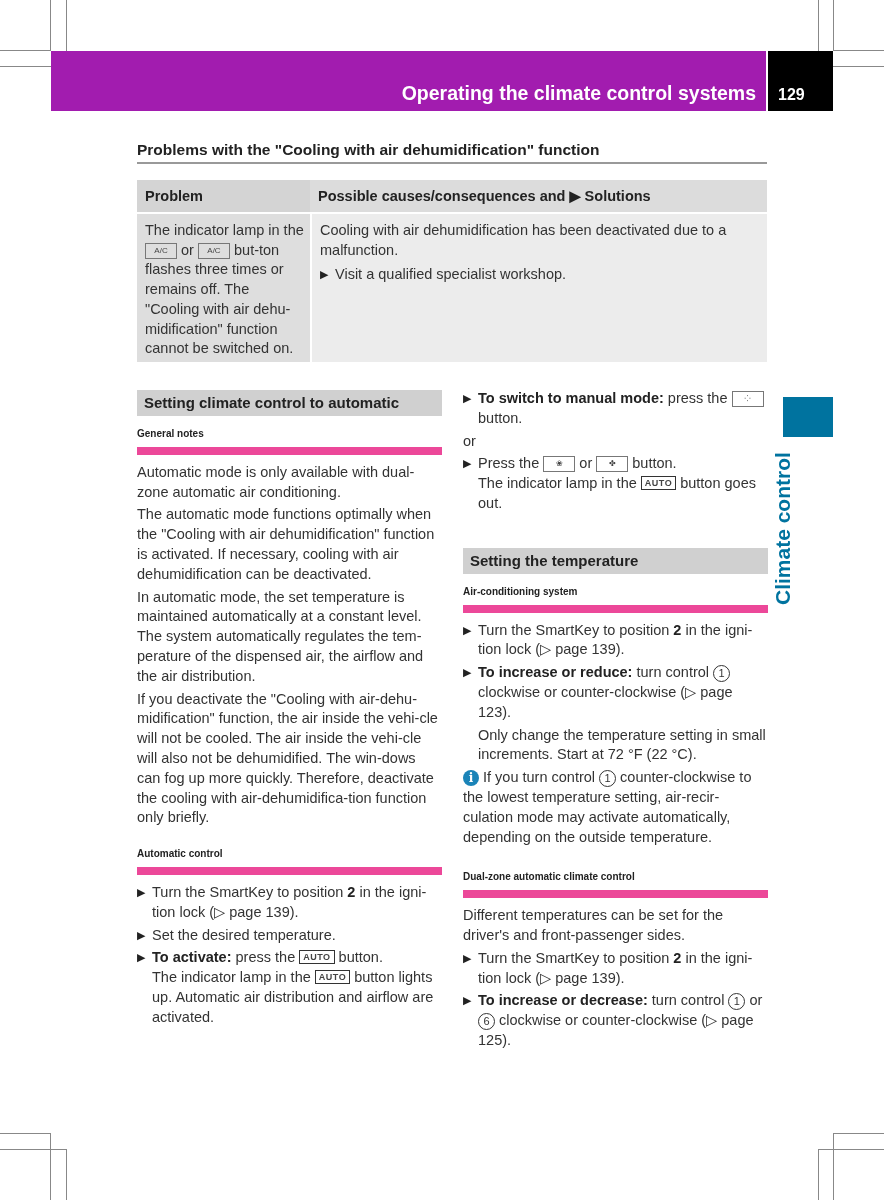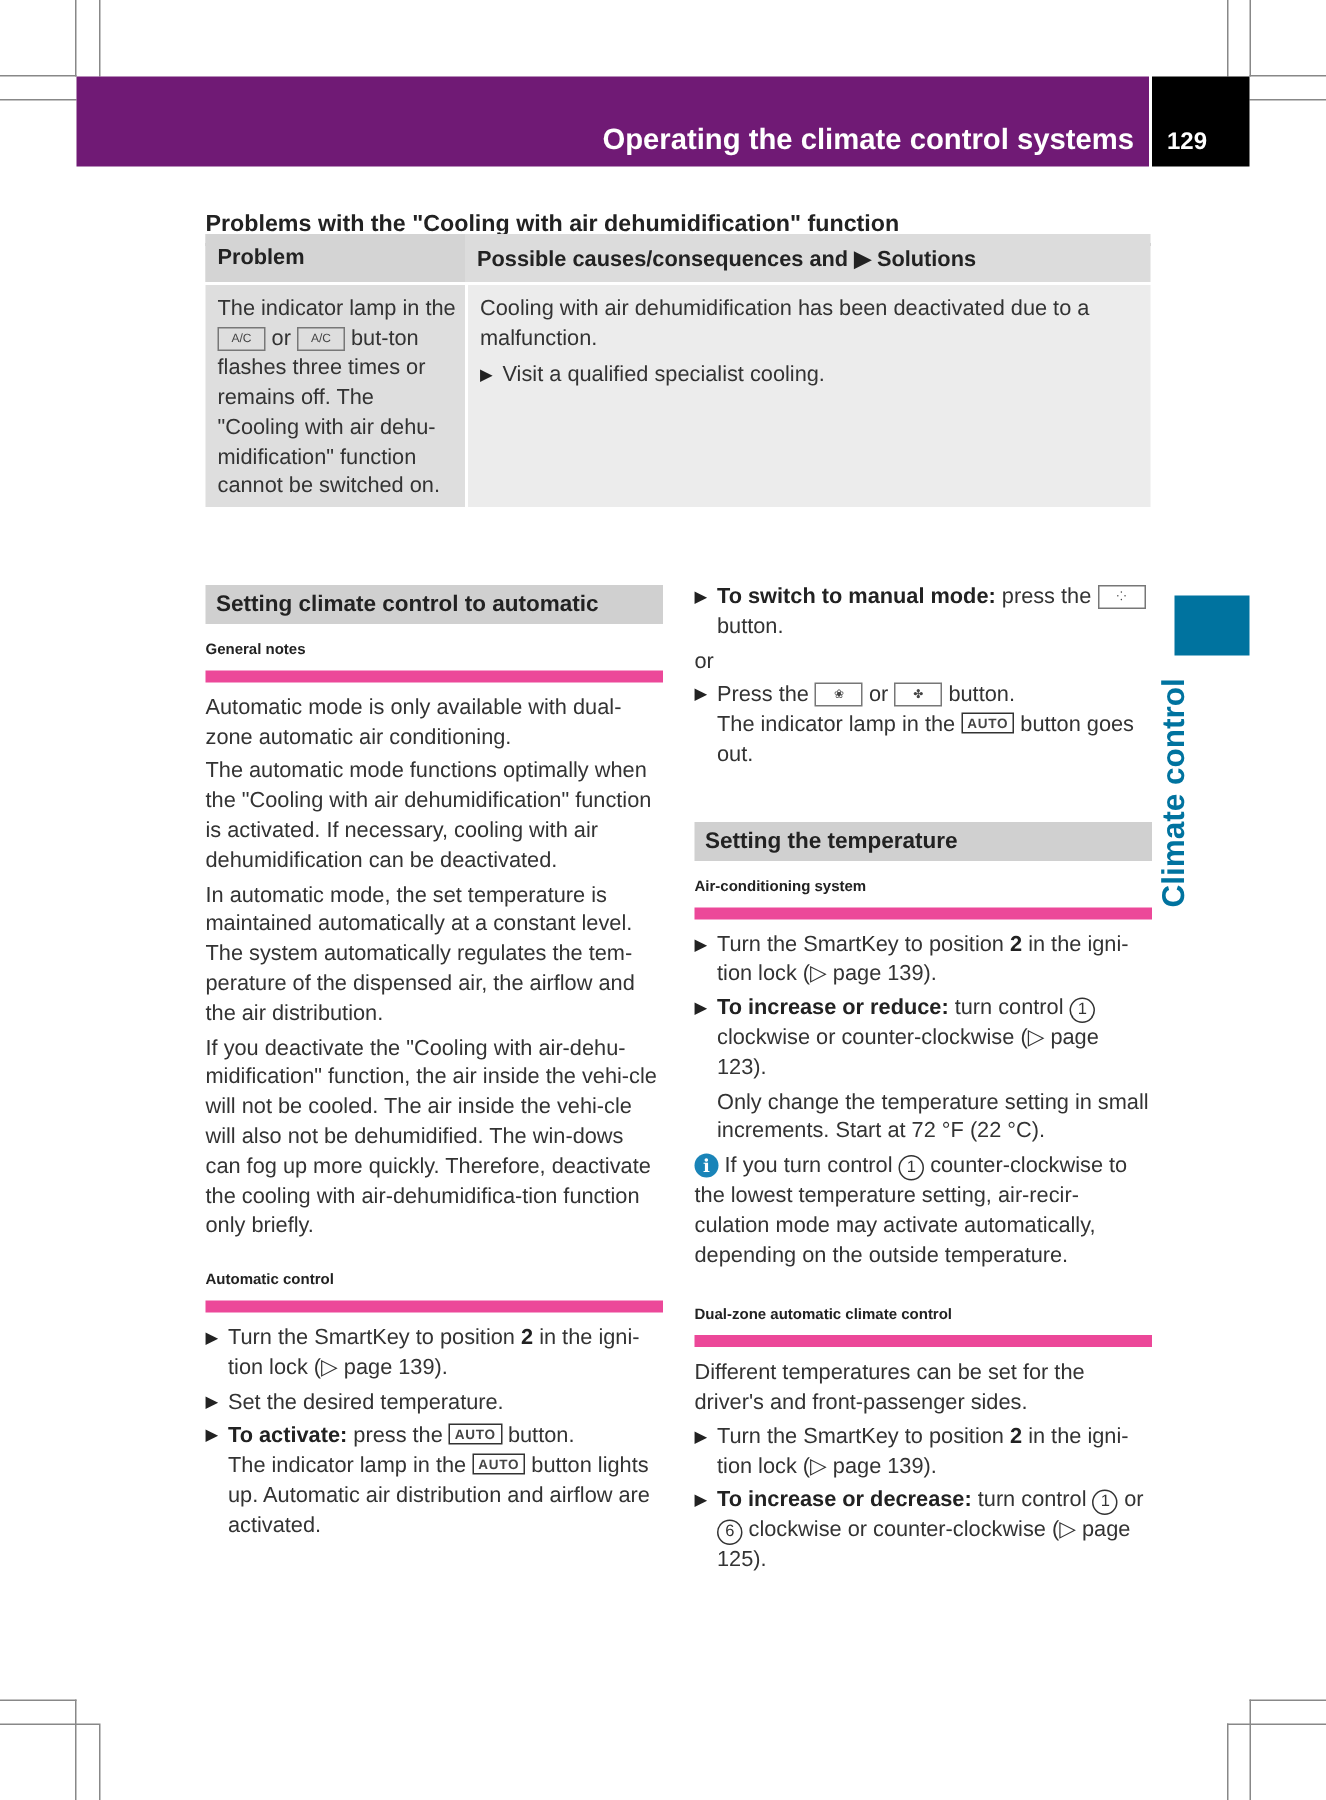--- a/index.html
+++ b/index.html
@@ -1,29 +1,29 @@
 <!DOCTYPE html>
 <html><head>
 <meta charset="utf-8">
 <style>
   html, body { margin:0; padding:0; }
   body { width:884px; height:1200px; background:#ffffff; position:relative; overflow:hidden;
          font-family:"Liberation Sans", sans-serif; color:#333; }
   .crop { position:absolute; background:#888; }
-  .header-bar { position:absolute; left:51px; top:51px; width:715px; height:60px; background:#701a75; }
+  .header-bar { position:absolute; left:51px; top:51px; width:715px; height:60px; background:#a21caf; }
   .header-title { position:absolute; right:10px; bottom:6px; color:#fff; font-weight:bold; font-size:19.5px; }
   .page-num-box { position:absolute; left:768px; top:51px; width:65px; height:60px; background:#000000; }
   .page-num { position:absolute; left:10px; bottom:7px; color:#fff; font-weight:bold; font-size:16px; }
   .side-tab { position:absolute; left:783px; top:397px; width:50px; height:40px; background:#00739f; }
   .side-label { position:absolute; left:771px; top:605px; transform-origin:0 0; transform:rotate(-90deg);
                 color:#00739f; font-weight:bold; font-size:21px; white-space:nowrap; }
 
   .sec-title { position:absolute; font-weight:bold; font-size:15.5px; color:#222; }
   .rule { position:absolute; height:2px; background:#999; }
-  .tbl { position:absolute; left:137px; top:156px; width:630px; }
+  .tbl { position:absolute; left:137px; top:180px; width:630px; }
   .tbl-head { display:flex; background:#dcdcdc; height:32px; align-items:center; font-weight:bold; font-size:14.5px; color:#222; }
   .tbl-head .c1 { width:173px; padding-left:8px; box-sizing:border-box; background:#d4d4d4; height:32px; line-height:32px; }
   .tbl-head .c2 { flex:1; padding-left:8px; }
   .tbl-row { display:flex; margin-top:2px; font-size:14.5px; line-height:19.7px; }
   .tbl-row .c1 { width:173px; padding:7px 6px 3px 8px; box-sizing:border-box; background:#dedede; height:148px; }
   .tbl-row .c2 { flex:1; padding:7px 8px; background:#ececec; margin-left:2px; }
 
   .col { position:absolute; width:305px; font-size:14.5px; line-height:19.8px; }
   .col p { margin:0 0 3px 0; }
   .bar-head { background:#d0d0d0; font-weight:bold; font-size:15px; color:#222; padding:4px 7px; height:18px; line-height:18px; }
@@ -81,21 +81,21 @@
       <span>The indicator lamp in the</span>
       <span class="key">A/C</span>
       <span>or</span>
       <span class="key">A/C</span>
       <span>but-ton flashes three times or remains off. The "Cooling with air dehu-midification" function cannot be switched on.</span>
     </div>
     <div class="c2">
       <p style="margin:0 0 5px 0;">Cooling with air dehumidification has been deactivated due to a malfunction.</p>
       <div class="step">
         <span class="tri">▶</span>
-        <span>Visit a qualified specialist cooling.</span>
+        <span>Visit a qualified specialist workshop.</span>
       </div>
     </div>
   </div>
 </div>
 
 <div class="col" style="left:137px;top:390px;">
   <div class="bar-head">Setting climate control to automatic</div>
   <div class="sub">General notes</div>
   <p>Automatic mode is only available with dual-zone automatic air conditioning.</p>
   <p>The automatic mode functions optimally when the "Cooling with air dehumidification" function is activated. If necessary, cooling with air dehumidification can be deactivated.</p>

